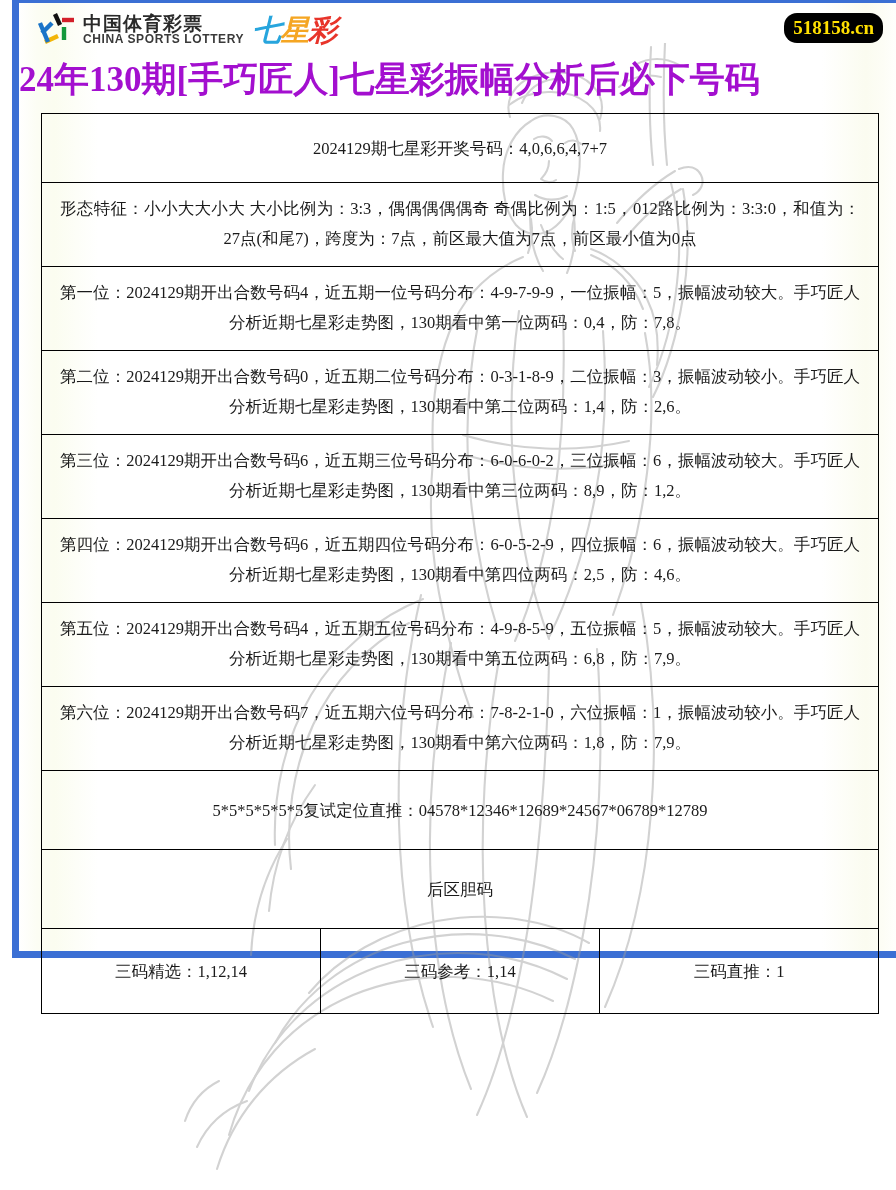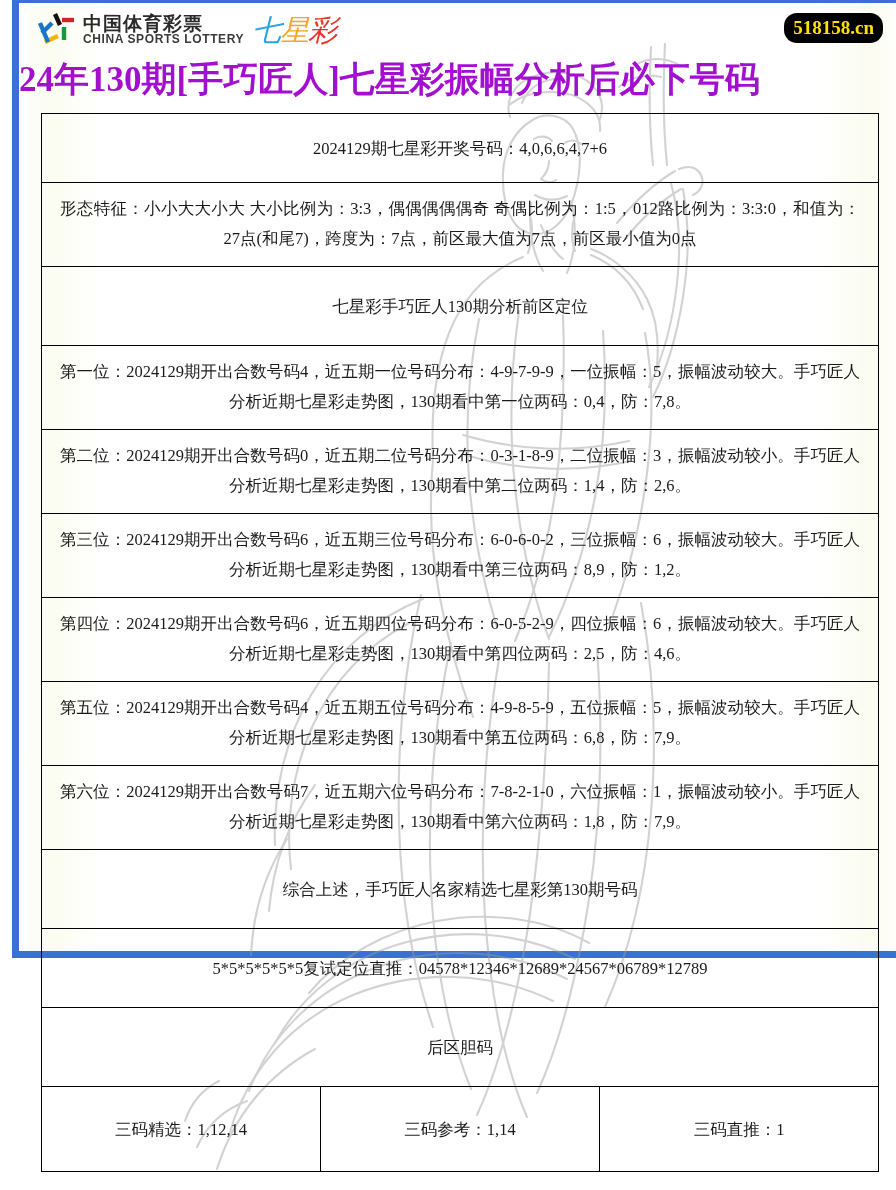--- a/index.html
+++ b/index.html
@@ -49,21 +49,21 @@
     font-size:19px;font-weight:bold;color:#2a2a2a;
     letter-spacing:1px;line-height:21px;
   }
   .brand-en{
     font-family:"Liberation Sans","DejaVu Sans",sans-serif;
     font-size:12px;font-weight:bold;color:#3a3a3a;
     letter-spacing:.6px;line-height:11px;
   }
   .qxc-logo{
     font-family:"Liberation Sans","DejaVu Sans",sans-serif;
-    font-size:29px;font-weight:normal;line-height:30px;
+    font-size:29px;font-weight:bold;line-height:30px;
     letter-spacing:-1px;
     margin-left:2px; margin-top:1px;
     font-style:italic;
     white-space:nowrap;
   }
   .qxc-logo .c1{color:#27a5dd;}
   .qxc-logo .c2{color:#f5a623;}
   .qxc-logo .c3{color:#e8342a;}
   .url-badge{
     background:#000000;
@@ -216,48 +216,42 @@
       <span class="qxc-logo"><span class="c1">七</span><span class="c2">星</span><span class="c3">彩</span></span>
     </div>
     <div class="url-badge">518158.cn</div>
   </div>
 
   <div class="title">24年130期[手巧匠人]七星彩振幅分析后必下号码</div>
 
   <table class="tbl">
     <tbody>
       <tr>
-        <td class="single" colspan="3">2024129期七星彩开奖号码：4,0,6,6,4,7+6</td>
+        <td class="single" colspan="3">2024129期七星彩开奖号码：4,0,6,6,4,7+7</td>
       </tr>
       <tr>
         <td class="para" colspan="3">形态特征：小小大大小大 大小比例为：3:3，偶偶偶偶偶奇 奇偶比例为：1:5，012路比例为：3:3:0，和值为：27点(和尾7)，跨度为：7点，前区最大值为7点，前区最小值为0点</td>
       </tr>
       <tr>
-        <td class="tall" colspan="3">七星彩手巧匠人130期分析前区定位</td>
-      </tr>
-      <tr>
         <td class="para" colspan="3">第一位：2024129期开出合数号码4，近五期一位号码分布：4-9-7-9-9，一位振幅：5，振幅波动较大。手巧匠人分析近期七星彩走势图，130期看中第一位两码：0,4，防：7,8。</td>
       </tr>
       <tr>
         <td class="para" colspan="3">第二位：2024129期开出合数号码0，近五期二位号码分布：0-3-1-8-9，二位振幅：3，振幅波动较小。手巧匠人分析近期七星彩走势图，130期看中第二位两码：1,4，防：2,6。</td>
       </tr>
       <tr>
         <td class="para" colspan="3">第三位：2024129期开出合数号码6，近五期三位号码分布：6-0-6-0-2，三位振幅：6，振幅波动较大。手巧匠人分析近期七星彩走势图，130期看中第三位两码：8,9，防：1,2。</td>
       </tr>
       <tr>
         <td class="para" colspan="3">第四位：2024129期开出合数号码6，近五期四位号码分布：6-0-5-2-9，四位振幅：6，振幅波动较大。手巧匠人分析近期七星彩走势图，130期看中第四位两码：2,5，防：4,6。</td>
       </tr>
       <tr>
         <td class="para" colspan="3">第五位：2024129期开出合数号码4，近五期五位号码分布：4-9-8-5-9，五位振幅：5，振幅波动较大。手巧匠人分析近期七星彩走势图，130期看中第五位两码：6,8，防：7,9。</td>
       </tr>
       <tr>
         <td class="para" colspan="3">第六位：2024129期开出合数号码7，近五期六位号码分布：7-8-2-1-0，六位振幅：1，振幅波动较小。手巧匠人分析近期七星彩走势图，130期看中第六位两码：1,8，防：7,9。</td>
-      </tr>
-      <tr>
-        <td class="tall" colspan="3">综合上述，手巧匠人名家精选七星彩第130期号码</td>
       </tr>
       <tr>
         <td class="tall" colspan="3">5*5*5*5*5*5复试定位直推：04578*12346*12689*24567*06789*12789</td>
       </tr>
       <tr>
         <td class="tall" colspan="3">后区胆码</td>
       </tr>
       <tr>
         <td class="thirds" style="width:33.4%">三码精选：1,12,14</td>
         <td class="thirds" style="width:33.3%">三码参考：1,14</td>

